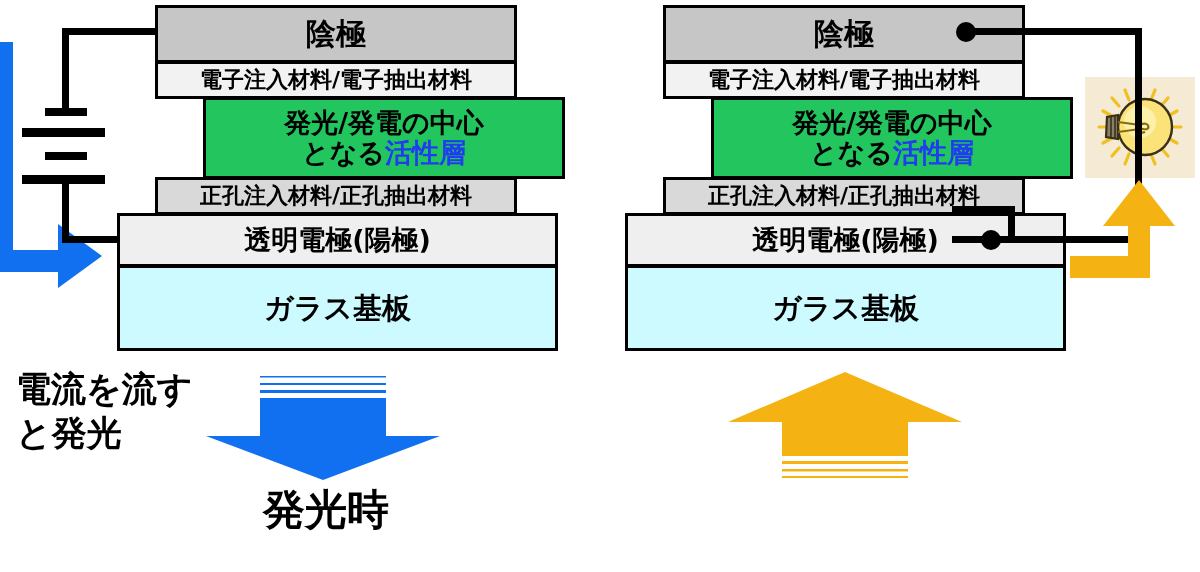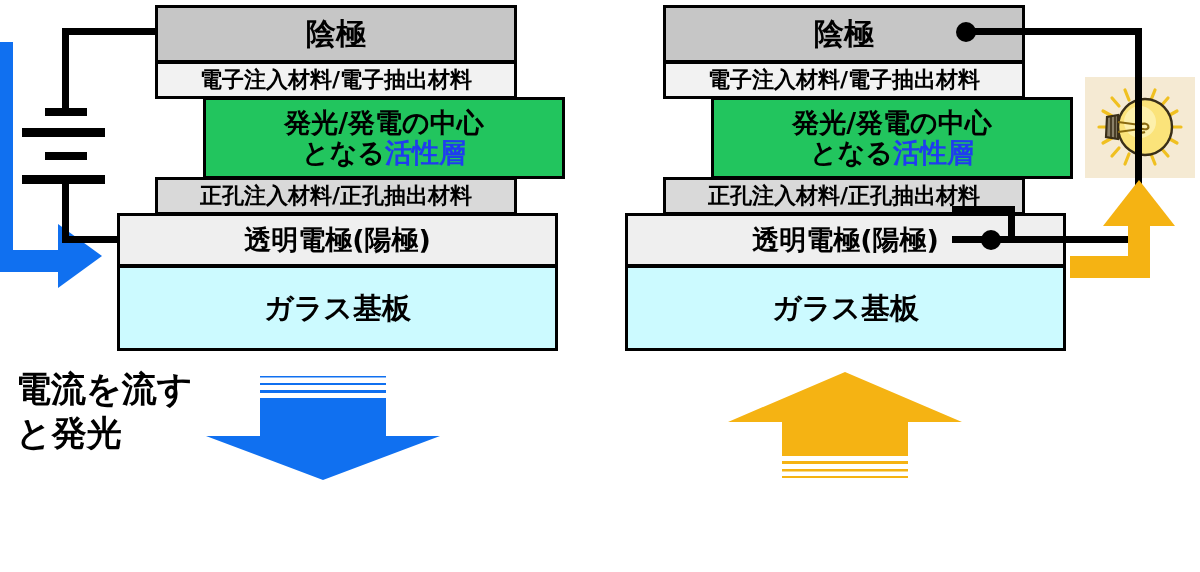--- a/index.html
+++ b/index.html
@@ -109,20 +109,21 @@
 
   <div class="bigarrow" style="left:203px;top:372px;">
     <svg width="240" height="110" viewBox="0 0 240 110">
       <polygon points="57,4 183,4 183,5.5 57,5.5" fill="#1070f0"></polygon>
       <polygon points="57,11 183,11 183,13 57,13" fill="#1070f0"></polygon>
       <polygon points="57,18 183,18 183,21 57,21" fill="#1070f0"></polygon>
       <polygon points="57,26 183,26 183,64 237,64 120,108 3,64 57,64" fill="#1070f0"></polygon>
     </svg>
   </div>
 
+  <div class="bigcaption" style="left:263px;top:482px;">発光時</div>
 
   <div class="device">
     <div class="layer cathode" style="left:663px;top:5px;width:362px;height:58px;">
       <span>陰極</span>
     </div>
     <div class="layer einj" style="left:663px;top:61px;width:362px;height:38px;">
       <span>電子注入材料/電子抽出材料</span>
     </div>
     <div class="layer active" style="left:663px;top:97px;width:362px;height:82px;">
       <span>発光/発電の中心</span>

